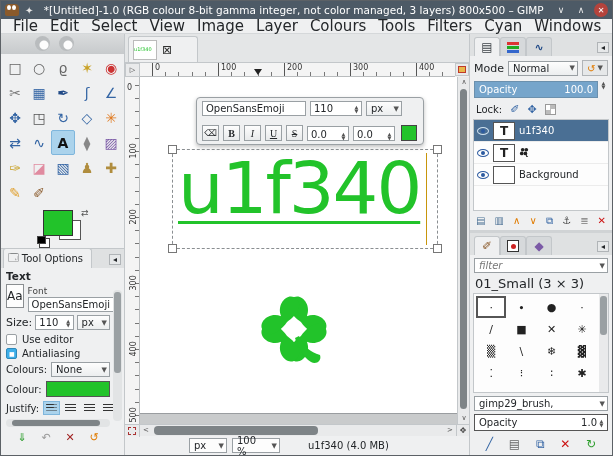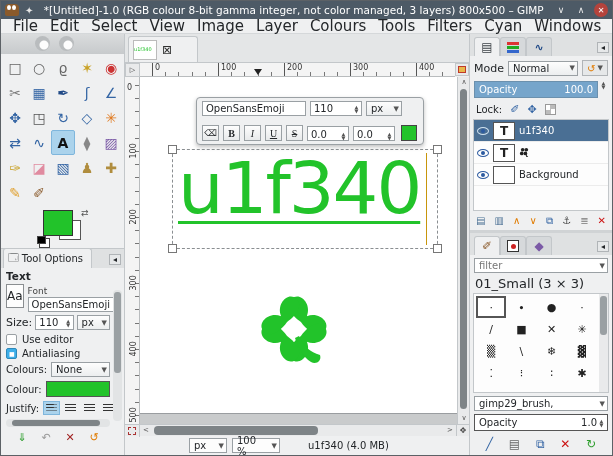--- a/index.html
+++ b/index.html
@@ -164,21 +164,21 @@
   .layer-row.selected { background:var(--selection,#4a6f94); color:#fff; }
   .eye { width:12px; height:8px; border:1px solid #2c5aa0; border-radius:50%; position:relative; flex:none; }
   .eye::after { content:""; position:absolute; left:3px; top:1px; width:4px; height:4px; border-radius:50%; background:#2c5aa0; }
   .layer-thumb { width:22px; height:18px; background:#fff; border:1px solid #555; display:flex; align-items:center; justify-content:center; font-size:12px; font-weight:bold; color:#222; flex:none; }
   .layer-name { font-size:10px; white-space:nowrap; overflow:hidden; }
   .layer-btns { display:flex; justify-content:space-between; padding:4px 6px 3px; }
   .layer-btns .icon-btn { font-size:10px; }
   .dock2 { border-top:3px solid #d0d3d5; flex:1; display:flex; flex-direction:column; min-height:0; }
   .filter-row { padding:3px 4px 2px; }
   .filter-combo { background:#fff; }
-  .filter-combo .ph { color:#777; }
+  .filter-combo .ph { font-style:italic; color:#777; }
   .brush-name { font-size:13px; padding:1px 5px 2px; }
   .brush-wrap { flex:1; display:flex; margin:0 3px; border:1px solid #c3c7ca; background:#fdfdfd; min-height:0; }
   .brush-grid { flex:1; display:grid; grid-template-columns:repeat(4,1fr); grid-auto-rows:22px; padding:2px; }
   .brush-cell { display:flex; align-items:center; justify-content:center; font-size:11px; color:#222; }
   .brush-cell.selected { border:2px solid #555; background:#fff; }
   .brush-scroll { width:9px; background:#e9eaeb; position:relative; flex:none; }
   .brush-scroll .thumb { position:absolute; top:2px; height:40%; left:1px; right:1px; background:#9aa0a3; border-radius:3px; }
   .tag-row { padding:3px 4px 1px; }
   .spacing-row { padding:2px 4px; }
   .spacing-box { border:1px solid #555; background:#fff; height:17px; display:flex; align-items:center; font-size:10px; padding:0 1px 0 4px; }

